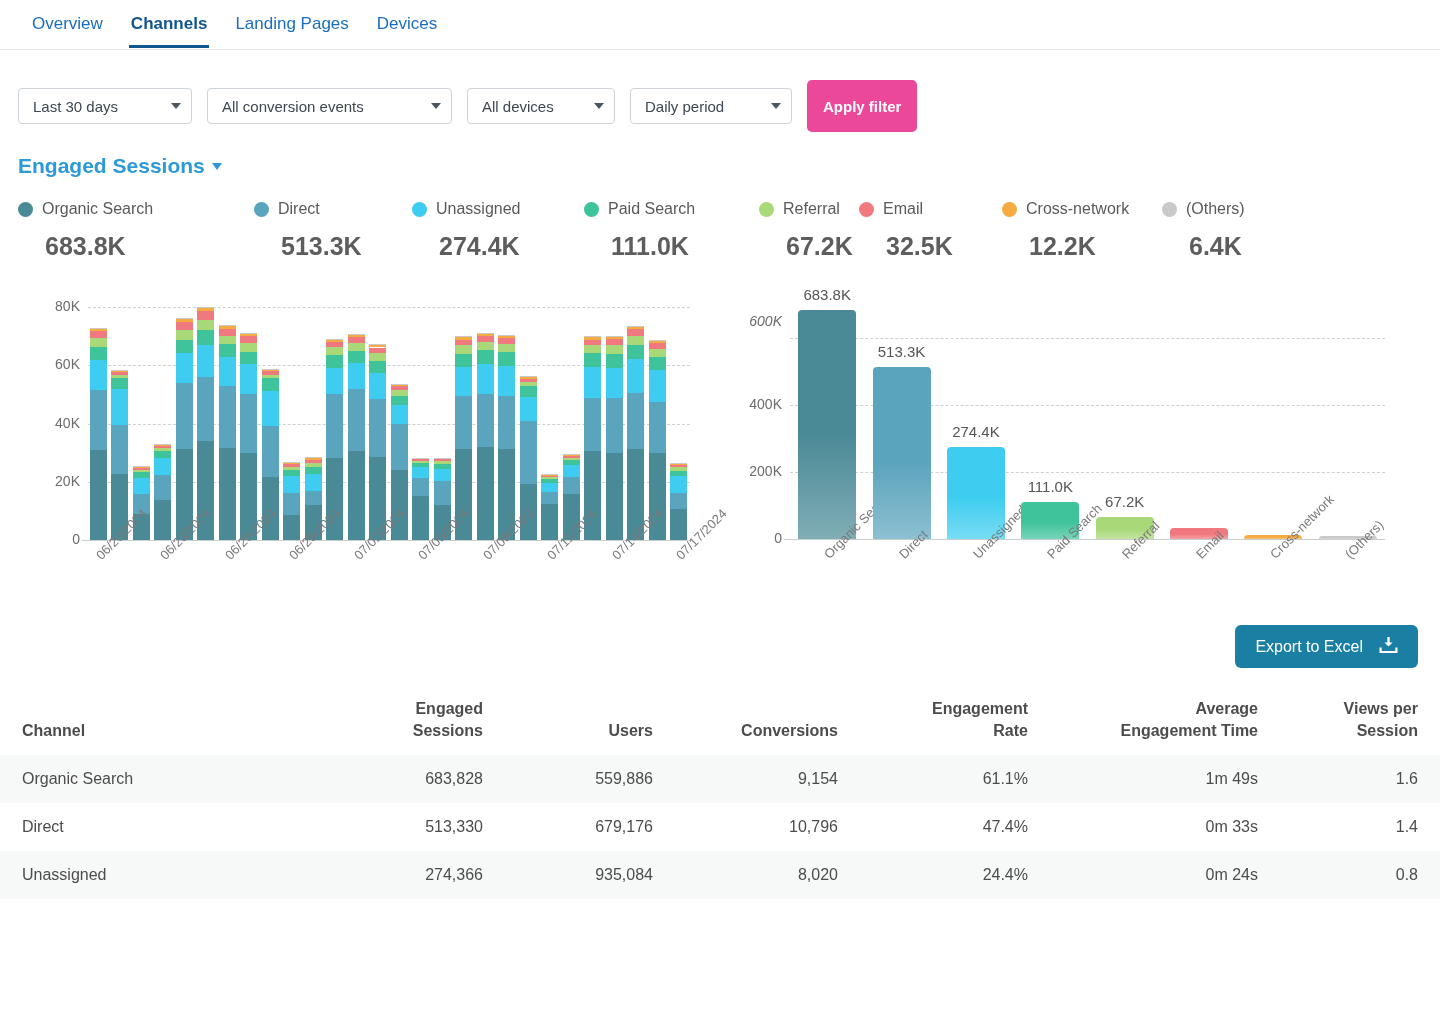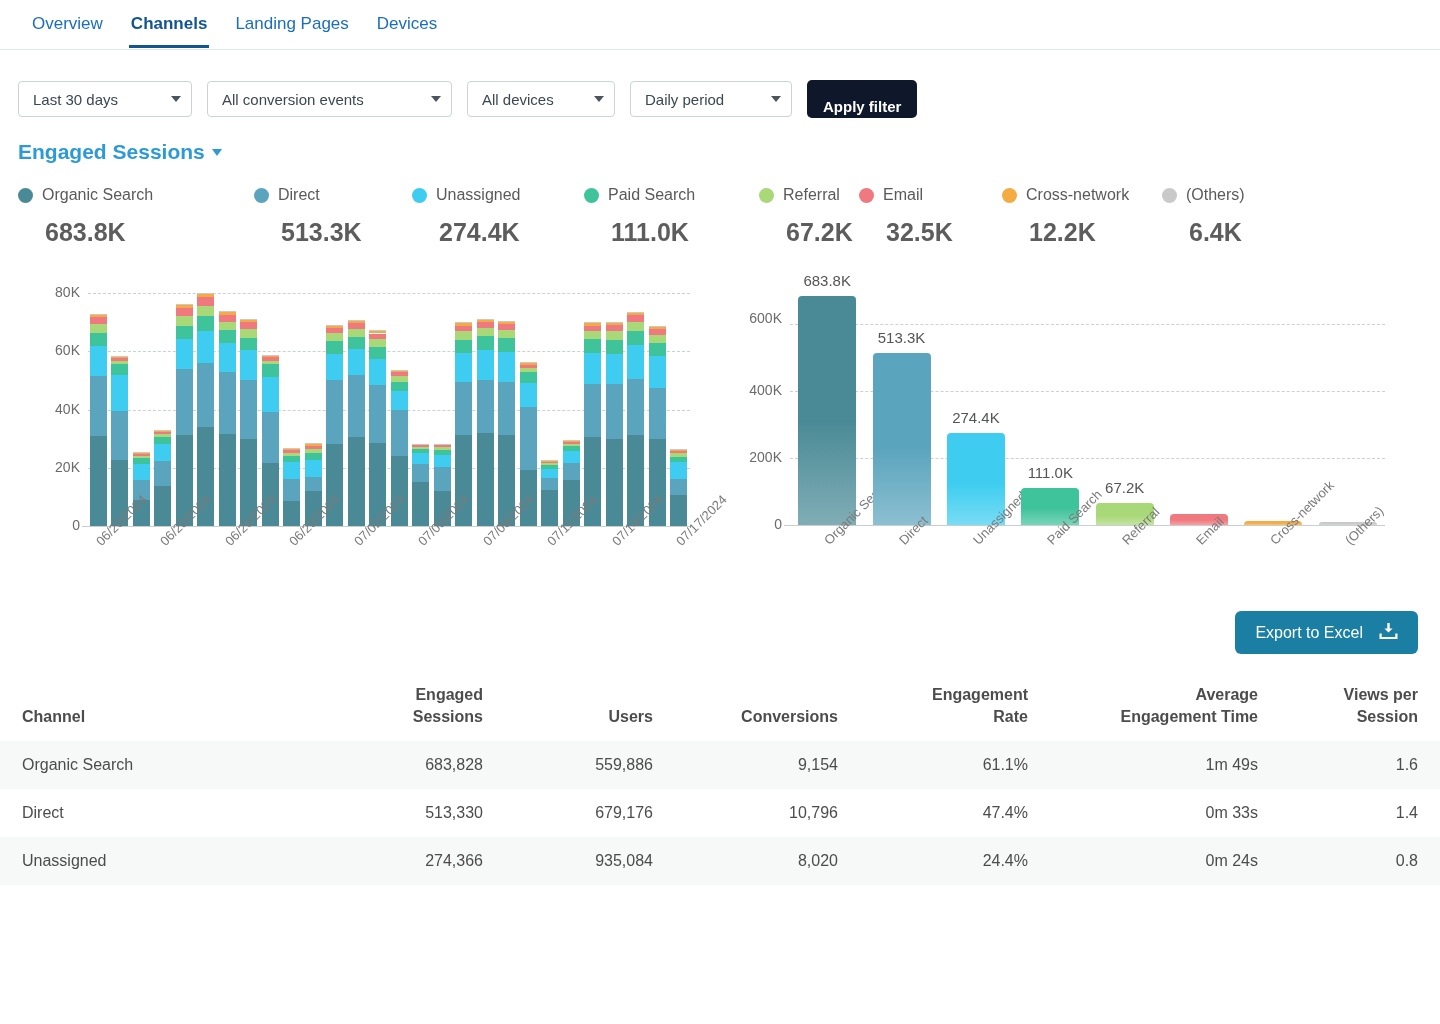--- a/index.html
+++ b/index.html
@@ -66,22 +66,22 @@
   }
   .select .lbl { padding-right: 18px; }
   .caret {
     width: 0; height: 0;
     border-left: 5px solid transparent;
     border-right: 5px solid transparent;
     border-top: 6px solid #4a5560;
     flex: none;
   }
   .btn-primary {
-    height: 38px;
-    background: #0f172a;
+    height: 52px;
+    background: #ec4899;
     color: #fff;
     border: none;
     border-radius: 5px;
     font-size: 15px;
     font-weight: bold;
     padding: 18px 16px;
     cursor: pointer;
     font-family: "Liberation Sans", sans-serif;
   }
 
@@ -617,21 +617,21 @@
       <div class="xtick" style="left: 608.75px; top: 265px;">07/14/2024</div>
       <div class="xtick" style="left: 673.25px; top: 265px;">07/17/2024</div>
     </div>
   <div class="chart" id="rankChart">
       <div class="axis-lbl" style="left: 4px; width: 58px; top: 243px;">0</div>
       <div class="gridline" style="left: 70px; width: 595px; top: 185.143px;"></div>
       <div class="axis-lbl" style="left: 4px; width: 58px; top: 176.143px;">200K</div>
       <div class="gridline" style="left: 70px; width: 595px; top: 118.286px;"></div>
       <div class="axis-lbl" style="left: 4px; width: 58px; top: 109.286px;">400K</div>
       <div class="gridline" style="left: 70px; width: 595px; top: 51.4286px;"></div>
-      <div class="axis-lbl" style="left: 4px; width: 58px; top: 37px;">600K</div>
+      <div class="axis-lbl" style="left: 4px; width: 58px; top: 26px; font-style: italic;">600K</div>
       <div class="zeroline" style="left: 64px; width: 601px; top: 252px;"></div>
       <div class="bar" style="left: 78.1813px; width: 58.0125px; bottom: 78px; height: 228.594px; background: linear-gradient(rgb(74, 138, 150) 0%, rgb(74, 138, 150) 55%, rgba(255, 255, 255, 0.3) 100%), rgb(74, 138, 150); border-radius: 4px 4px 0px 0px;"></div>
       <div class="barlabel" style="left: 60.1813px; width: 94.0125px; top: -0.593931px;">683.8K</div>
       <div class="xtick" style="left: 101.188px; top: 264px;">Organic Search</div>
       <div class="bar" style="left: 152.556px; width: 58.0125px; bottom: 78px; height: 171.599px; background: linear-gradient(rgb(91, 164, 189) 0%, rgb(91, 164, 189) 55%, rgba(255, 255, 255, 0.3) 100%), rgb(91, 164, 189); border-radius: 4px 4px 0px 0px;"></div>
       <div class="barlabel" style="left: 134.556px; width: 94.0125px; top: 56.4011px;">513.3K</div>
       <div class="xtick" style="left: 175.562px; top: 264px;">Direct</div>
       <div class="bar" style="left: 226.931px; width: 58.0125px; bottom: 78px; height: 91.7166px; background: linear-gradient(rgb(62, 205, 240) 0%, rgb(62, 205, 240) 55%, rgba(255, 255, 255, 0.3) 100%), rgb(62, 205, 240); border-radius: 4px 4px 0px 0px;"></div>
       <div class="barlabel" style="left: 208.931px; width: 94.0125px; top: 136.283px;">274.4K</div>
       <div class="xtick" style="left: 249.938px; top: 264px;">Unassigned</div>

